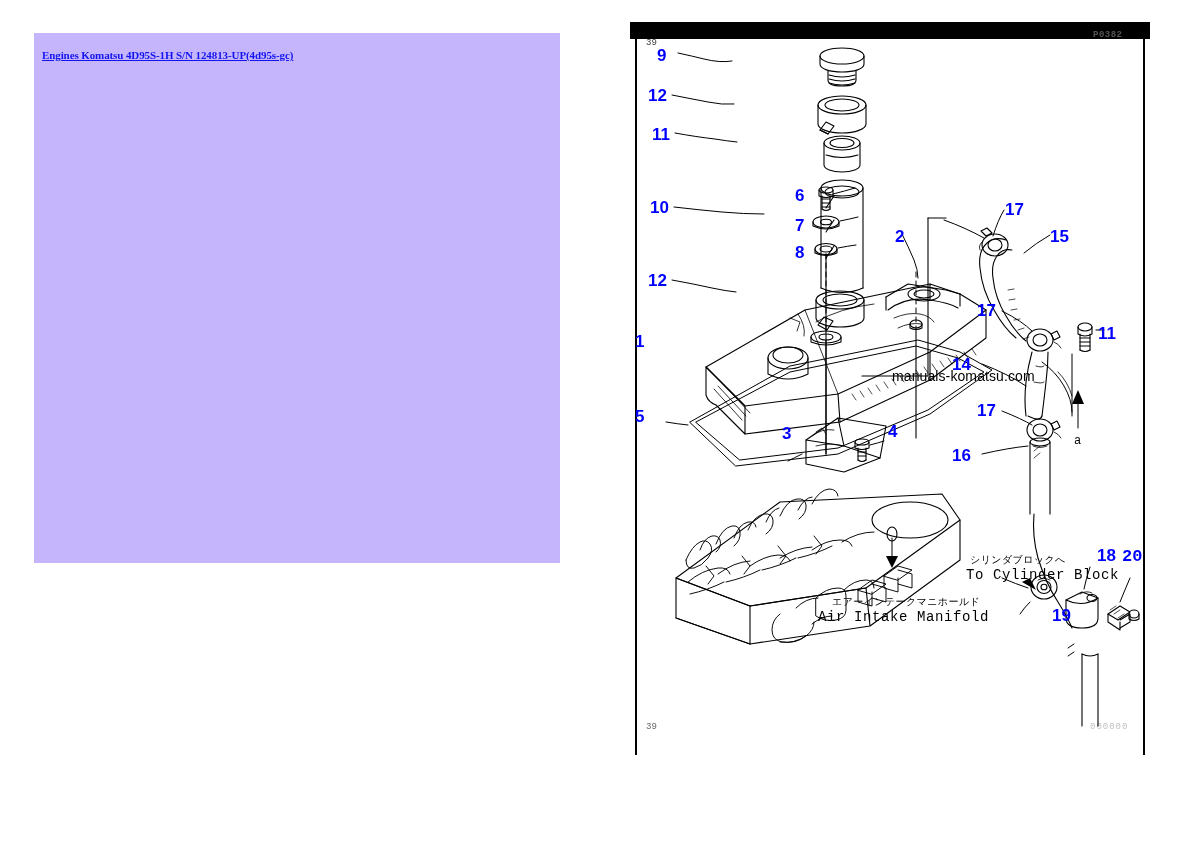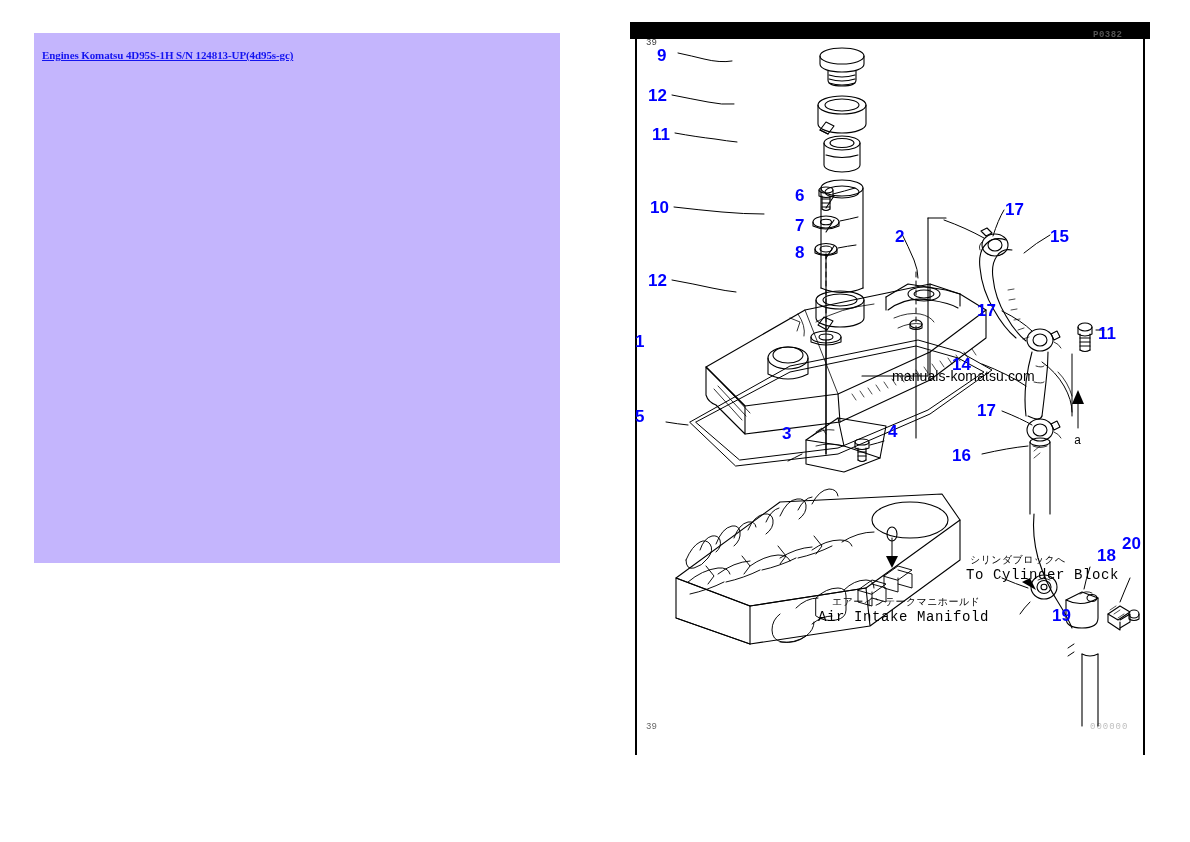--- a/index.html
+++ b/index.html
@@ -504,17 +504,17 @@
     <div class="callout" style="left:152px; top:403px;">3</div>
     <div class="callout" style="left:258px; top:401px;">4</div>
     <div class="callout" style="left:375px; top:179px;">17</div>
     <div class="callout" style="left:420px; top:206px;">15</div>
     <div class="callout" style="left:347px; top:280px;">17</div>
     <div class="callout" style="left:468px; top:303px;">11</div>
     <div class="callout" style="left:322px; top:334px;">14</div>
     <div class="callout" style="left:347px; top:380px;">17</div>
     <div class="callout" style="left:322px; top:425px;">16</div>
     <div class="callout" style="left:467px; top:525px;">18</div>
-    <div class="callout" style="left:492px; top:513px;">20</div>
+    <div class="callout" style="left:492px; top:526px;font-family:Liberation Mono, monospace;">20</div>
     <div class="callout" style="left:388px; top:585px;margin-left:34px;">19</div>
 
   </div>
 </div>
 
 </body></html>

